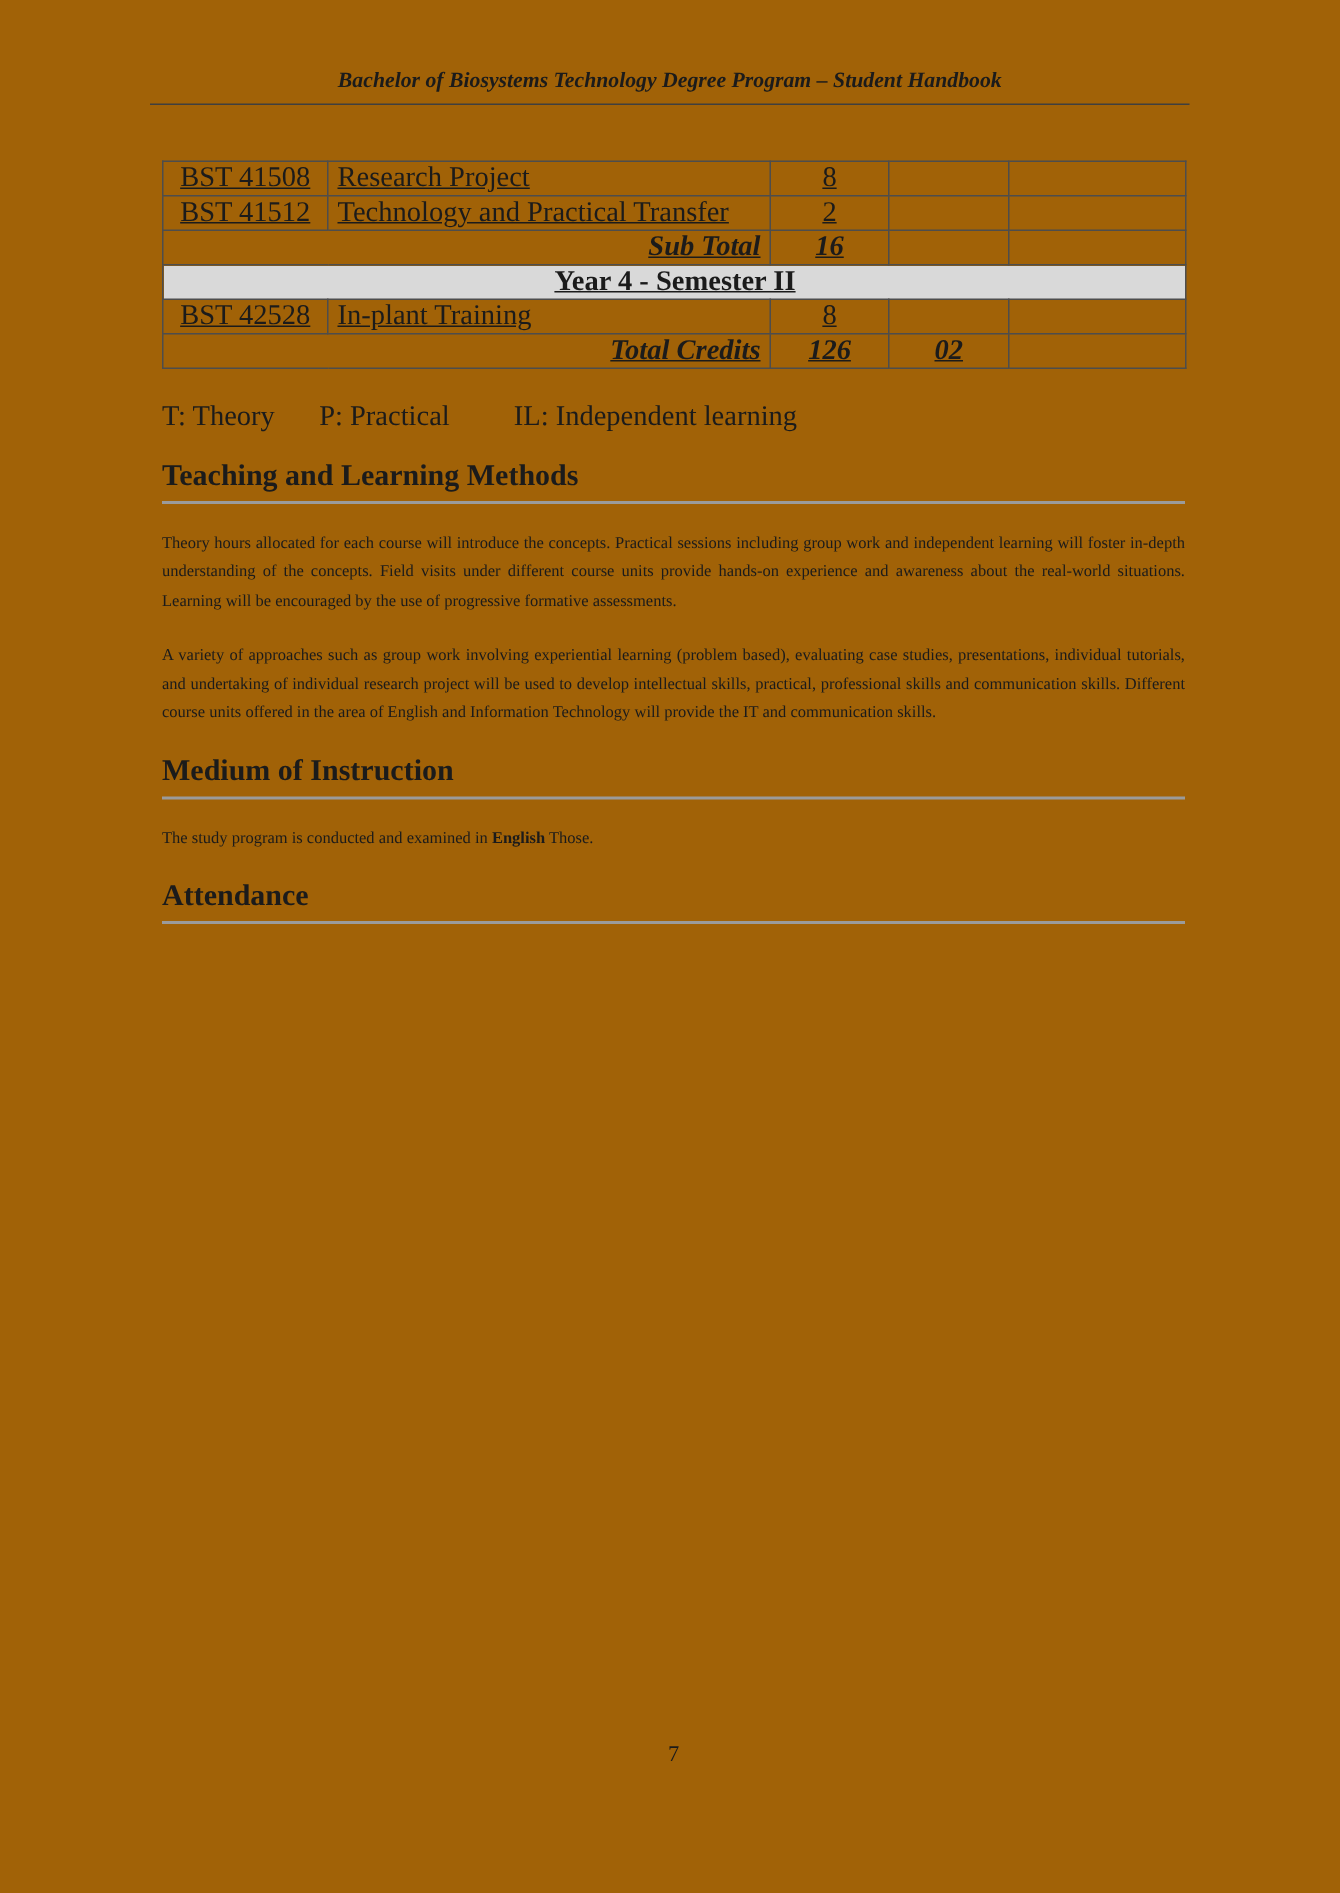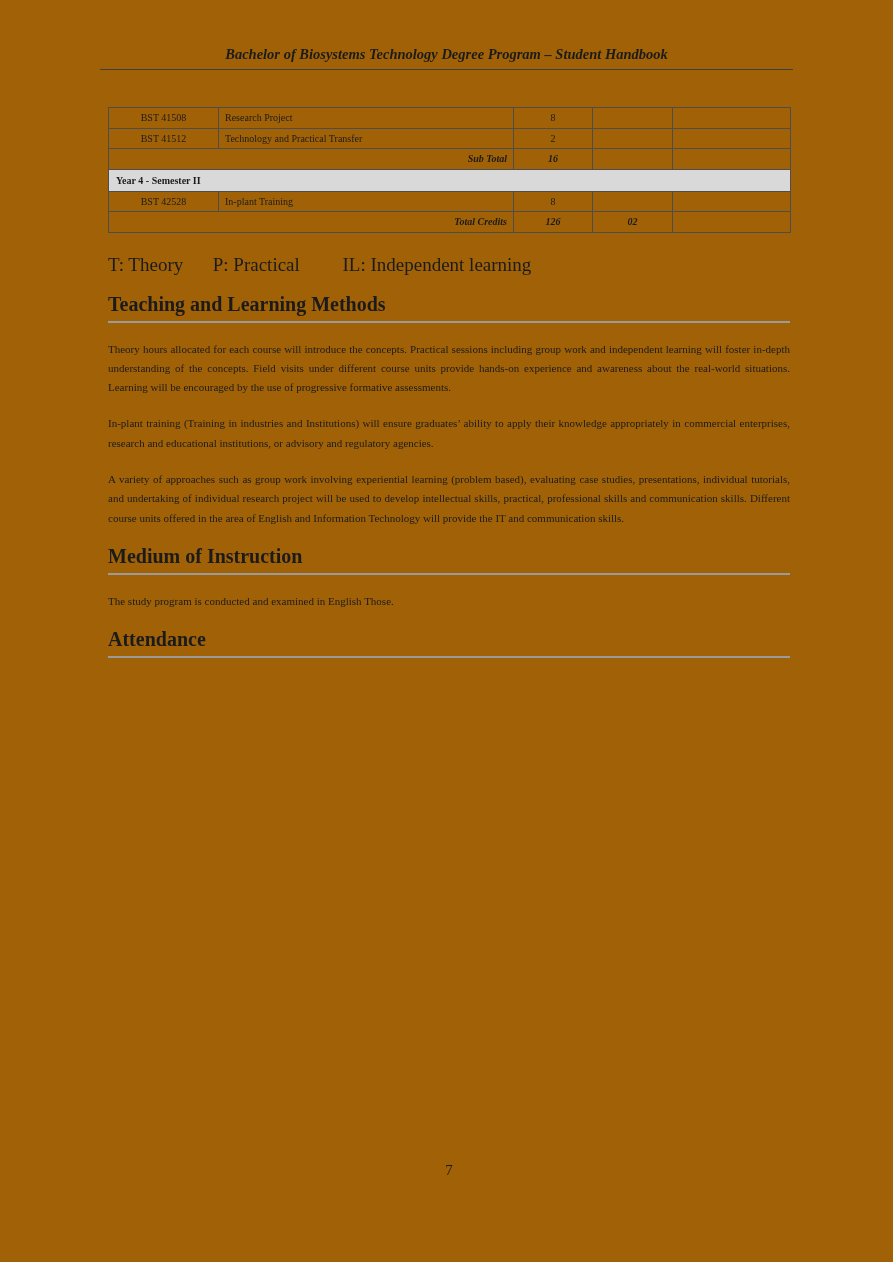--- a/index.html
+++ b/index.html
@@ -17,21 +17,22 @@
     text-align: center;
     font-style: italic; font-weight: bold; font-size: 14.5px;
     border-bottom: 1.5px solid #3f3f3f;
     padding-bottom: 6px;
   }
 
   .main { position: absolute; left: 108px; top: 107px; width: 682px; }
 
   table.course-table {
     border-collapse: collapse; width: 682px; table-layout: fixed;
-    font-size: 10px;
+    font-size: 19px;
+    text-decoration: underline;
   }
   .course-table td {
     border: 1px solid #4d4d4d;
     height: 20.5px;
     padding: 0 6px;
     vertical-align: middle;
     overflow: hidden; white-space: nowrap;
   }
   .c-code  { text-align: center; }
   .c-title { text-align: left; padding-left: 9px; }
@@ -51,21 +52,21 @@
     margin: 17px 0 0 0;
     font-size: 20px; font-weight: bold;
     border-bottom: 2px solid #9b9b9b;
     padding-bottom: 5px;
   }
   p.body-para {
     margin: 17px 0 0 0;
     font-size: 11px; line-height: 19.3px;
     text-align: justify;
   }
-  p.body-para .inline-bold { font-weight: normal; margin-top: 32px; }
+  p.body-para .inline-bold { font-weight: bold; margin-top: 32px; }
 
   .page-number {
     position: absolute; left: 108px; top: 1162px; width: 682px;
     text-align: center; font-size: 15px;
   }
 </style>
 </head>
 <body>
 
 <div class="page">
@@ -99,21 +100,21 @@
           <td class="c-num"></td>
           <td class="c-num"></td>
         </tr>
         <tr>
           <td class="c-label" colspan="2">Sub Total</td>
           <td class="c-num bold-it">16</td>
           <td class="c-num"></td>
           <td class="c-num"></td>
         </tr>
         <tr class="section-row">
-          <td colspan="5" style="background: rgb(217, 217, 217);">Year 4 - Semester II</td>
+          <td colspan="5" style="background: rgb(217, 217, 217); text-align: center;">Year 4 - Semester II</td>
         </tr>
         <tr>
           <td class="c-code">BST 42528</td>
           <td class="c-title">In-plant Training</td>
           <td class="c-num">8</td>
           <td class="c-num"></td>
           <td class="c-num"></td>
         </tr>
         <tr>
           <td class="c-label" colspan="2">Total Credits</td>
@@ -125,21 +126,20 @@
     </table>
 
     <div class="legend">
       <span class="l1">T: Theory</span>
       <span class="l2">P: Practical</span>
       <span class="l3">IL: Independent learning</span>
     </div>
 
     <h2 class="section-heading">Teaching and Learning Methods</h2>
     <p class="body-para">Theory hours allocated for each course will introduce the concepts. Practical sessions including group work and independent learning will foster in-depth understanding of the concepts. Field visits under different course units provide hands-on experience and awareness about the real-world situations. Learning will be encouraged by the use of progressive formative assessments.</p>
-    <p class="body-para">In-plant training (Training in industries and Institutions) will ensure graduates’ ability to apply their knowledge appropriately in commercial enterprises, research and educational institutions, or advisory and regulatory agencies.</p>
     <p class="body-para">A variety of approaches such as group work involving experiential learning (problem based), evaluating case studies, presentations, individual tutorials, and undertaking of individual research project will be used to develop intellectual skills, practical, professional skills and communication skills. Different course units offered in the area of English and Information Technology will provide the IT and communication skills.</p>
 
     <h2 class="section-heading">Medium of Instruction</h2>
     <p class="body-para"><span>The study program is conducted and examined in </span><span class="inline-bold">English</span><span> Those.</span></p>
 
     <h2 class="section-heading">Attendance</h2>
 
   </div>
 
   <div class="page-number">7</div>

